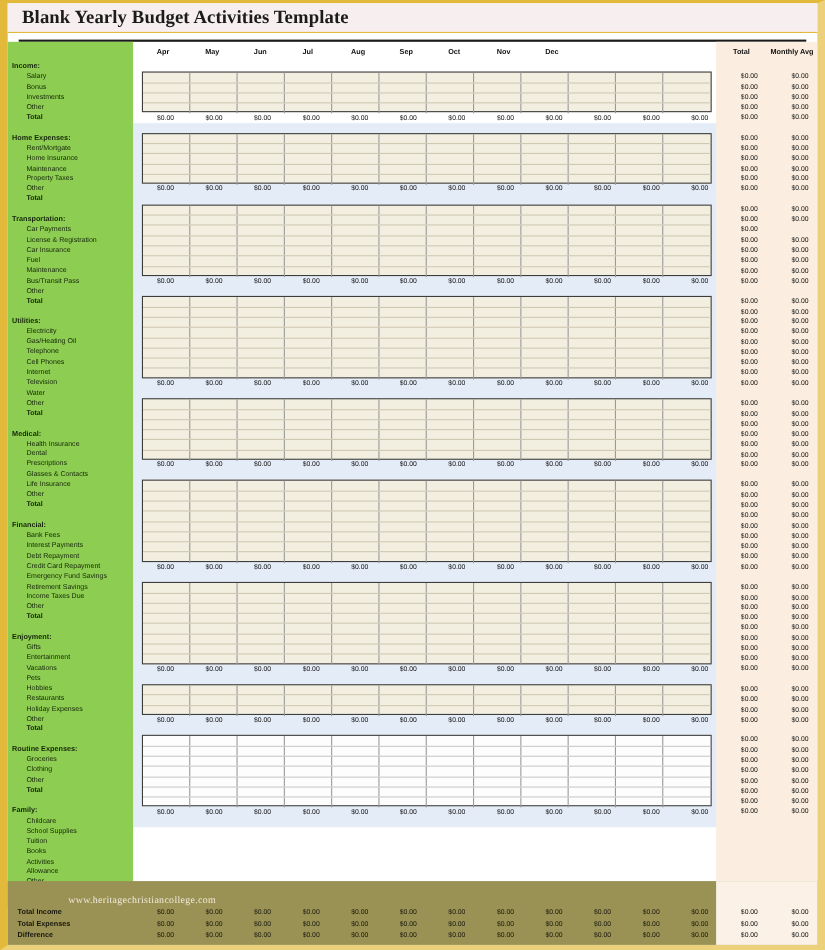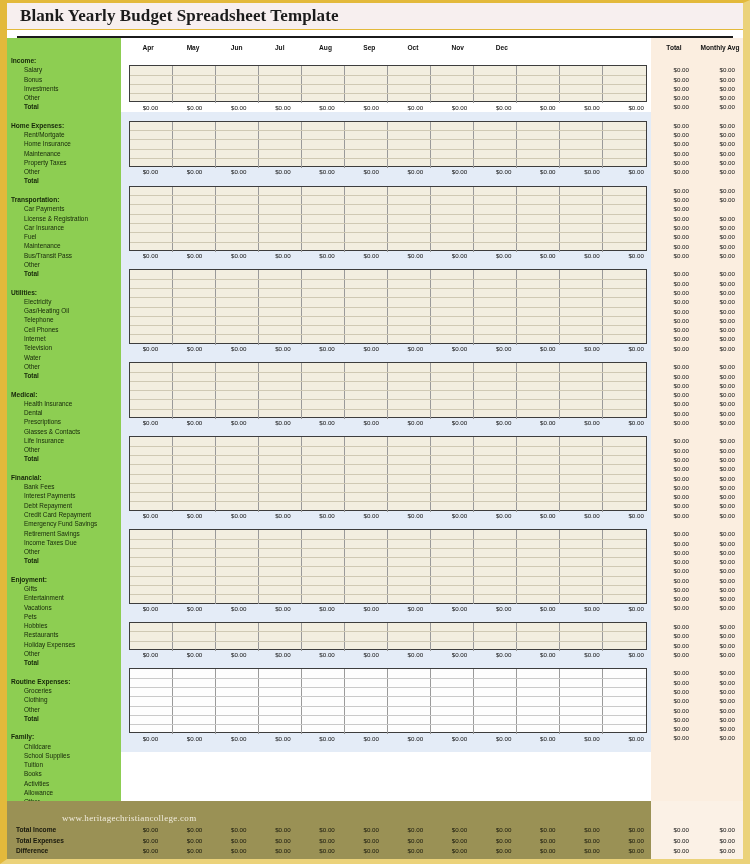--- a/index.html
+++ b/index.html
@@ -178,21 +178,21 @@
     flex:1;font-size:6.2px;color:#111;text-align:right;
     padding-right:8px;box-sizing:border-box;line-height:9.6px;
   }
 </style>
 </head>
 <body>
 
 <div class="page">
 
   <div class="titlebar">
-    <div class="t">Blank Yearly Budget Spreadsheet Template</div>
+    <div class="t">Blank Yearly Budget Activities Template</div>
   </div>
   <div class="underline"></div>
 
   <div class="sheet">
 
     <div class="mhead" id="mhead">
         <div class="mh">Jan</div>
         <div class="mh">Feb</div>
         <div class="mh">Mar</div>
         <div class="mh">Apr</div>

